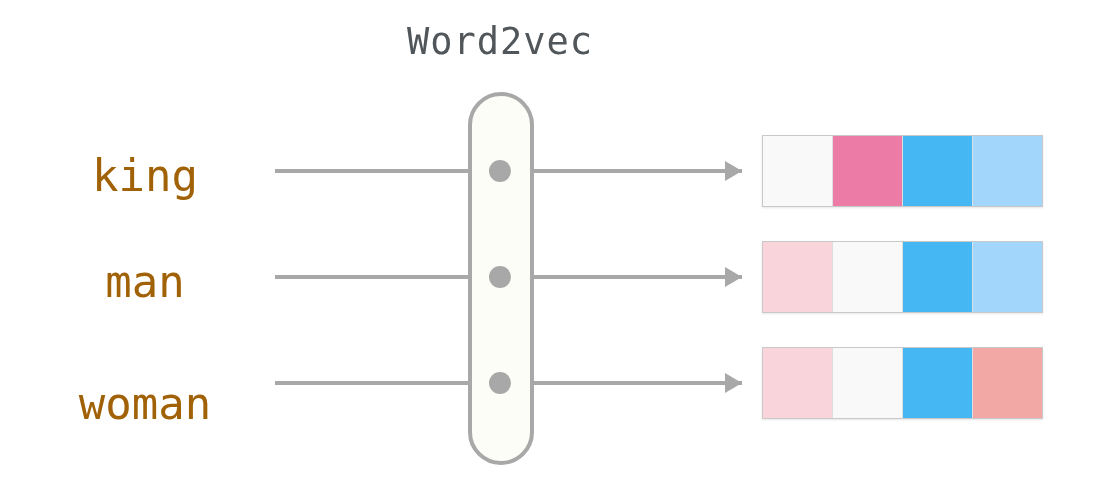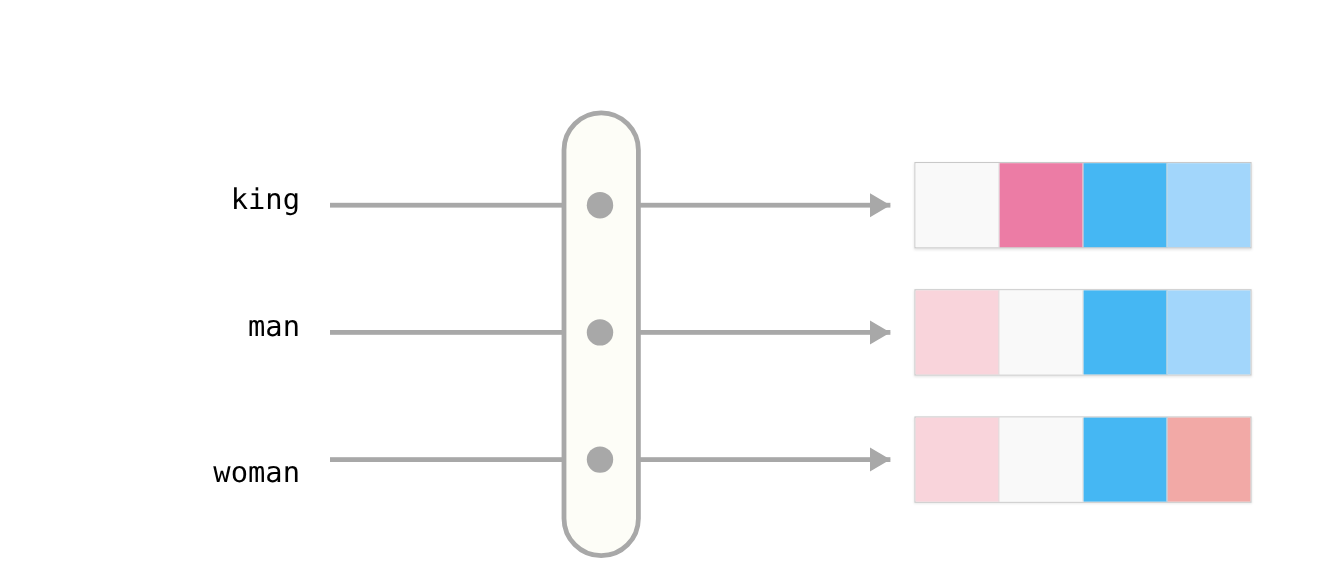--- a/index.html
+++ b/index.html
@@ -30,24 +30,24 @@
     letter-spacing: 1px;
     color: #50565a;
     white-space: nowrap;
   }
 
   
   .word-label {
     position: absolute;
     right: 0;
     width: 100%;
-    text-align: right;
+    text-align: center;
     font-family: "DejaVu Sans Mono", monospace;
-    font-size: 24px;
-    color: #000000;
+    font-size: 44px;
+    color: #a16207;
     line-height: 1;
     white-space: nowrap;
   }
   .label-slot {
     position: absolute;
     left: 40px;
     width: 210px;
     height: 34px;
   }
 
@@ -105,20 +105,21 @@
   }
   .vector-cell:last-child {
     border-right: none;
   }
 </style>
 </head>
 <body>
 
 <div id="canvas">
 
+  <div id="title">Word2vec</div>
 
   <div id="rows-layer">
       <div class="label-slot" style="top: 154px;">
         <div class="word-label">king</div>
       </div>
       <div class="conn-line" style="left: 275px; width: 467px; top: 169px;"></div>
       <div class="arrow-head" style="left: 725px; top: 161px;"></div>
       <div class="label-slot" style="top: 260px;">
         <div class="word-label">man</div>
       </div>

